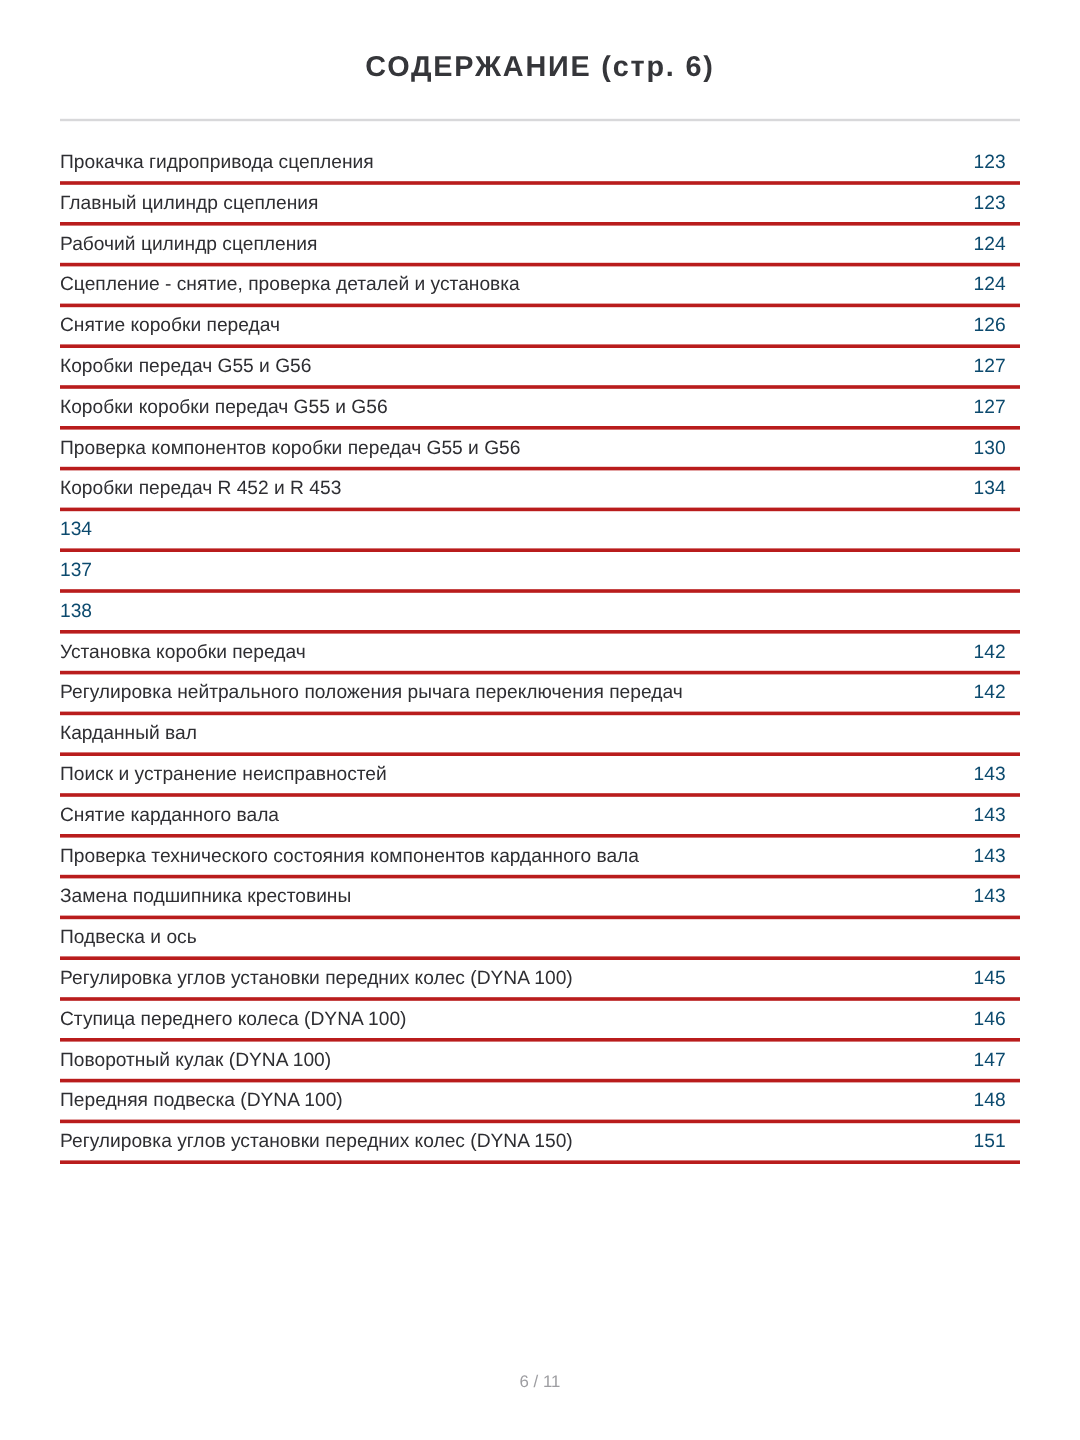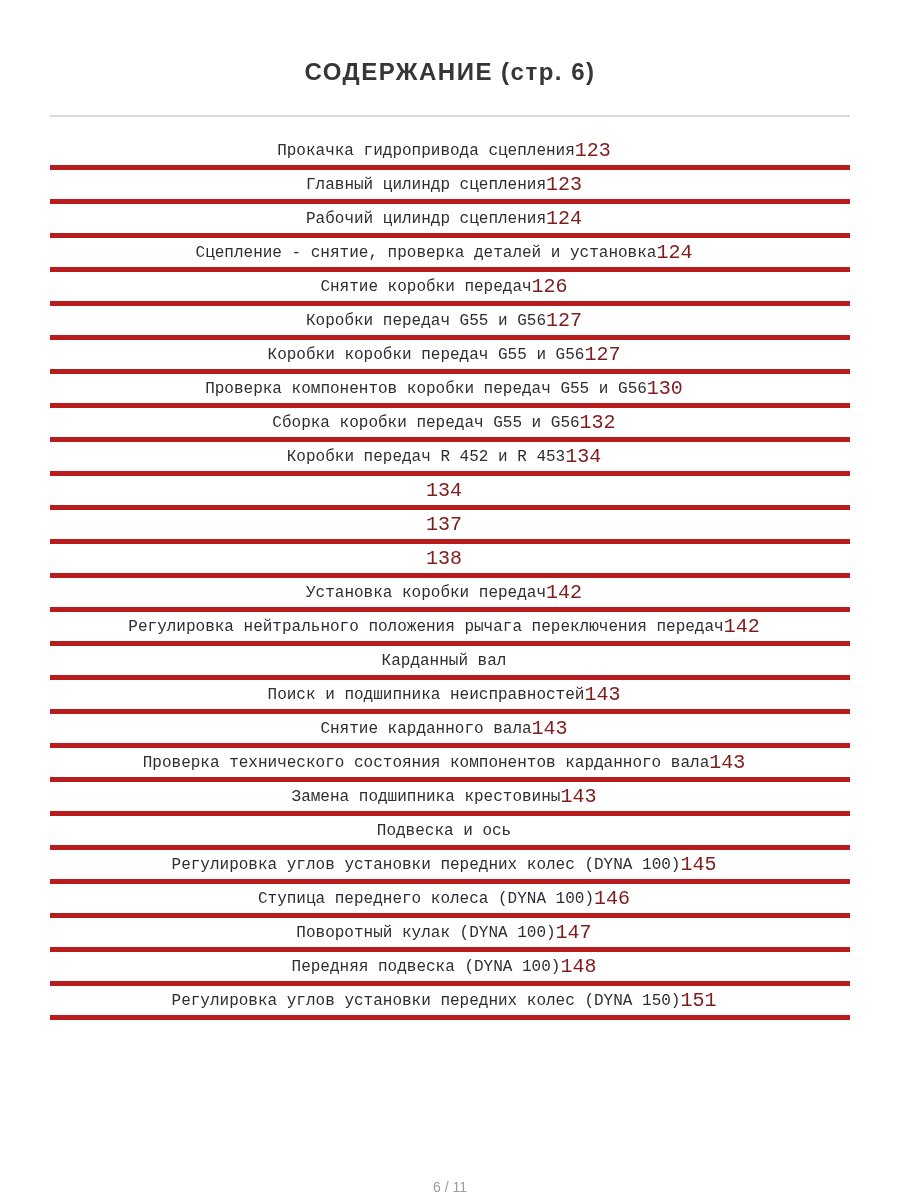--- a/index.html
+++ b/index.html
@@ -7,21 +7,21 @@
     width: 900px;
     height: 1200px;
     background: #ffffff;
     font-family: "Liberation Sans", "DejaVu Sans", sans-serif;
     overflow: hidden;
   }
   .page {
     position: relative;
     width: 900px;
     height: 844px;
-    padding: 16px 50px;
+    padding: 0 50px;
   }
   .page-title {
     padding-top: 42px;
     text-align: center;
     font-size: 24px;
     font-weight: bold;
     letter-spacing: 1.5px;
     color: #35363a;
     line-height: 28px;
   }
@@ -30,44 +30,42 @@
     height: 2px;
     background: #d8d8da;
   }
   .toc-list {
     margin-top: 19px;
   }
   .toc-row {
     height: 34px;
     display: flex;
     align-items: center;
-    justify-content: center;
-    border-bottom: 5px solid #b91c1c;
-    font-family: Liberation Mono, monospace;
+    justify-content: space-between;
+    border-bottom: 3px solid #b91c1c;
   }
   .toc-label {
     font-size: 16px;
     color: #2e2e32;
     white-space: nowrap;
   }
   .toc-page {
-    font-size: 20px;
-    color: #7f1d1d;
+    font-size: 16px;
+    color: #0c4a6e;
     padding-right: 12px;
     white-space: nowrap;
   }
   .page-footer {
     position: absolute;
     left: 0;
     top: 1143px;
     width: 900px;
     text-align: center;
     font-size: 14px;
     color: #9d9da1;
-    margin-top: 36px;
   }
 </style>
 </head>
 <body>
 
 <div class="page">
 
   <div class="page-title">СОДЕРЖАНИЕ (стр. 6)</div>
 
   <div class="header-divider"></div>
@@ -99,24 +97,20 @@
       </div>
       <div class="toc-row">
         <span class="toc-label">Коробки коробки передач G55 и G56</span>
         <span class="toc-page">127</span>
       </div>
       <div class="toc-row">
         <span class="toc-label">Проверка компонентов коробки передач G55 и G56</span>
         <span class="toc-page">130</span>
       </div>
       <div class="toc-row">
-        <span class="toc-label">Сборка коробки передач G55 и G56</span>
-        <span class="toc-page">132</span>
-      </div>
-      <div class="toc-row">
         <span class="toc-label">Коробки передач R 452 и R 453</span>
         <span class="toc-page">134</span>
       </div>
       <div class="toc-row">
         <span class="toc-page">134</span>
       </div>
       <div class="toc-row">
         <span class="toc-page">137</span>
       </div>
       <div class="toc-row">
@@ -128,21 +122,21 @@
       </div>
       <div class="toc-row">
         <span class="toc-label">Регулировка нейтрального положения рычага переключения передач</span>
         <span class="toc-page">142</span>
       </div>
       <div class="toc-row">
         <span class="toc-label">Карданный вал</span>
         <span class="toc-page"></span>
       </div>
       <div class="toc-row">
-        <span class="toc-label">Поиск и подшипника неисправностей</span>
+        <span class="toc-label">Поиск и устранение неисправностей</span>
         <span class="toc-page">143</span>
       </div>
       <div class="toc-row">
         <span class="toc-label">Снятие карданного вала</span>
         <span class="toc-page">143</span>
       </div>
       <div class="toc-row">
         <span class="toc-label">Проверка технического состояния компонентов карданного вала</span>
         <span class="toc-page">143</span>
       </div>

